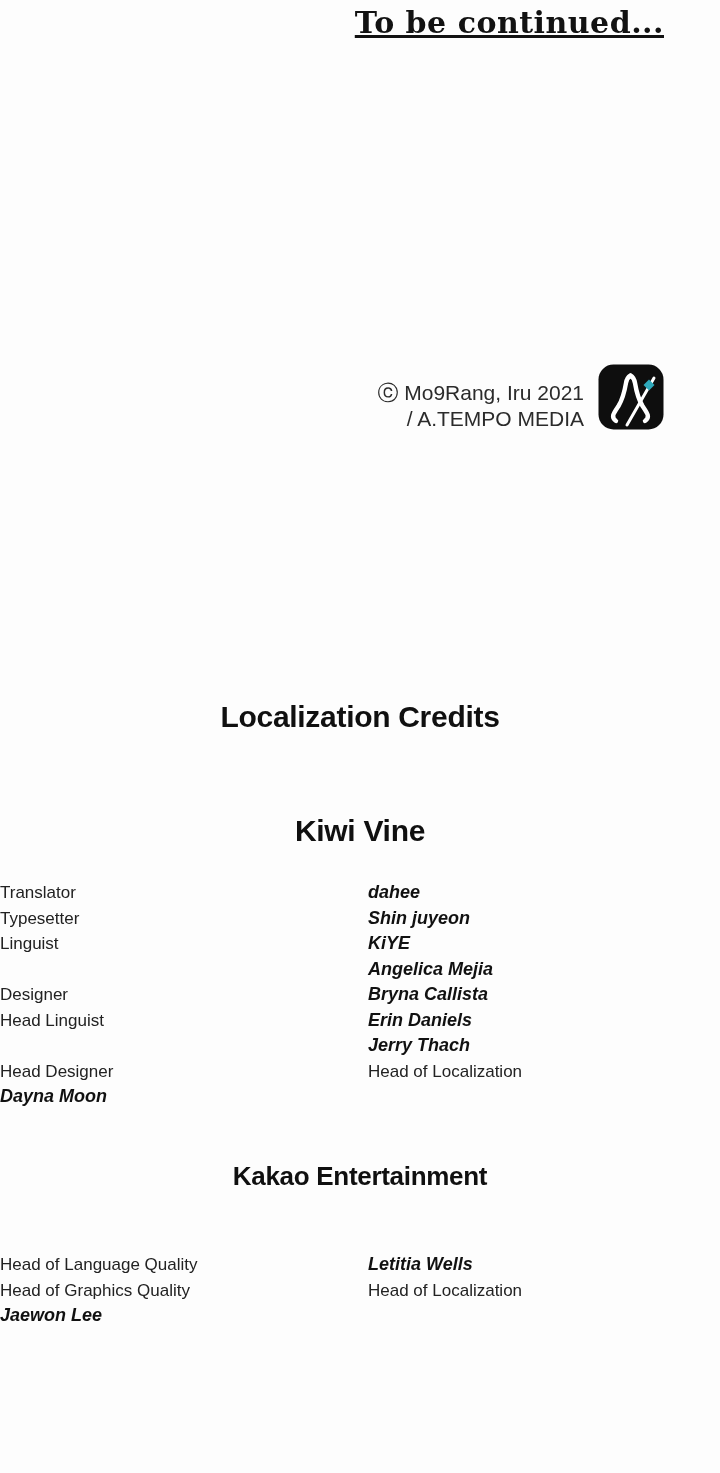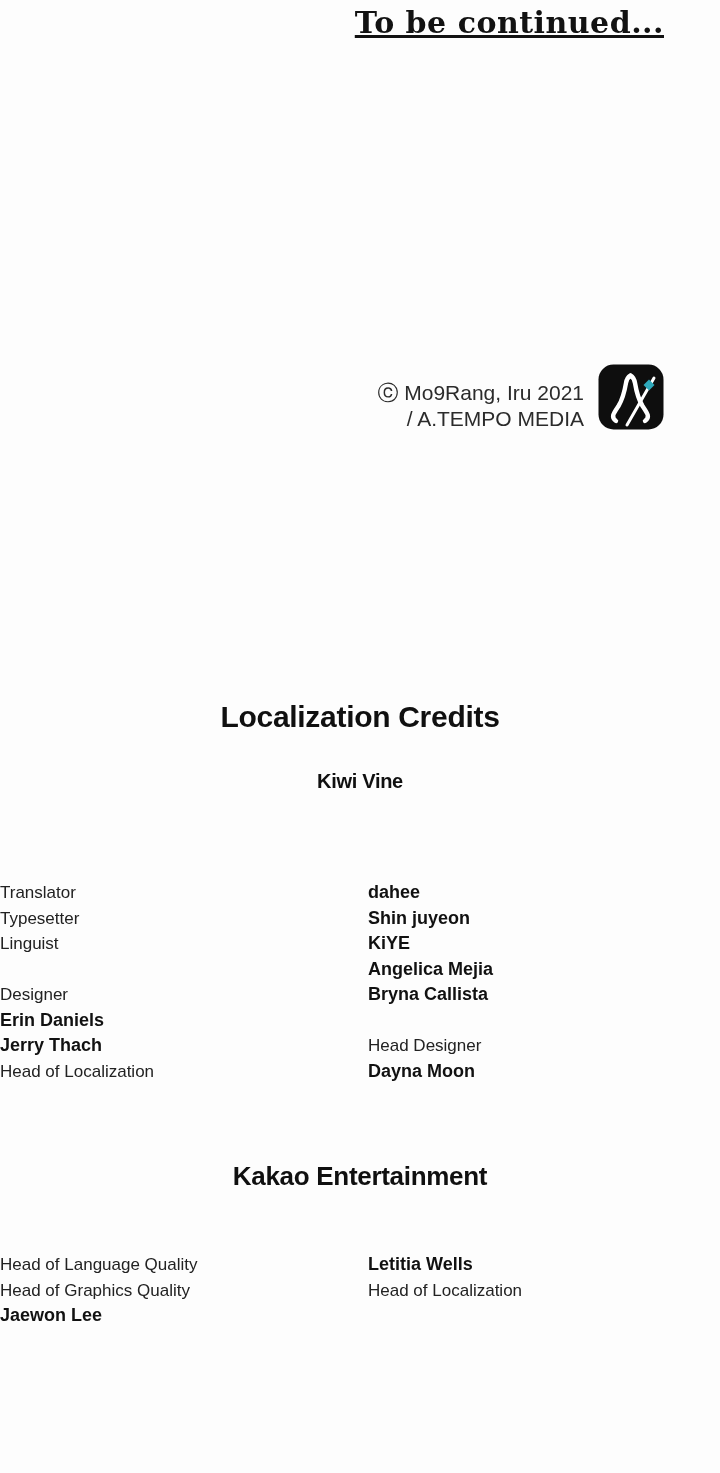--- a/index.html
+++ b/index.html
@@ -46,21 +46,21 @@
   .h-center {
     left: 0;
     width: 720px;
     text-align: center;
     font-weight: 700;
     color: #101010;
     letter-spacing: -0.3px;
     white-space: nowrap;
   }
   .credits-title { top: 700px; font-size: 30px; }
-  .section-title-kiwi { top: 770px; font-size: 20px; }
+  .section-title-kiwi { top: 814px; font-size: 30px; }
   .section-title-kakao { top: 1161px; font-size: 26px; }
 
   .credits-grid {
     left: 0;
     width: 720px;
     display: grid;
     grid-template-columns: 348px 1fr;
     column-gap: 20px;
   }
   .grid-kiwi  { top: 880px; }
@@ -72,20 +72,21 @@
     color: #222222;
     white-space: nowrap;
   }
   .credits-grid .name {
     text-align: left;
     font-size: 18px;
     font-weight: 700;
     line-height: 25.5px;
     color: #111111;
     white-space: nowrap;
+    font-style: italic;
   }
 </style>
 </head>
 <body style="background: rgb(253, 253, 253);">
 
 <div class="abs to-be-continued">To be continued...</div>
 
 <div class="abs copyright">
   <div>ⓒ Mo9Rang, Iru 2021</div>
   <div>/ A.TEMPO MEDIA</div>
@@ -106,20 +107,21 @@
   <span class="role">Translator</span>
   <span class="name">dahee</span>
   <span class="role">Typesetter</span>
   <span class="name">Shin juyeon</span>
   <span class="role">Linguist</span>
   <span class="name">KiYE</span>
   <span class="role"></span>
   <span class="name">Angelica Mejia</span>
   <span class="role">Designer</span>
   <span class="name">Bryna Callista</span>
+  <span class="role">Head Linguist</span>
   <span class="name">Erin Daniels</span>
   <span class="role"></span>
   <span class="name">Jerry Thach</span>
   <span class="role">Head Designer</span>
   <span class="role">Head of Localization</span>
   <span class="name">Dayna Moon</span>
 </div>
 
 <div class="abs h-center section-title-kakao">Kakao Entertainment</div>
 

